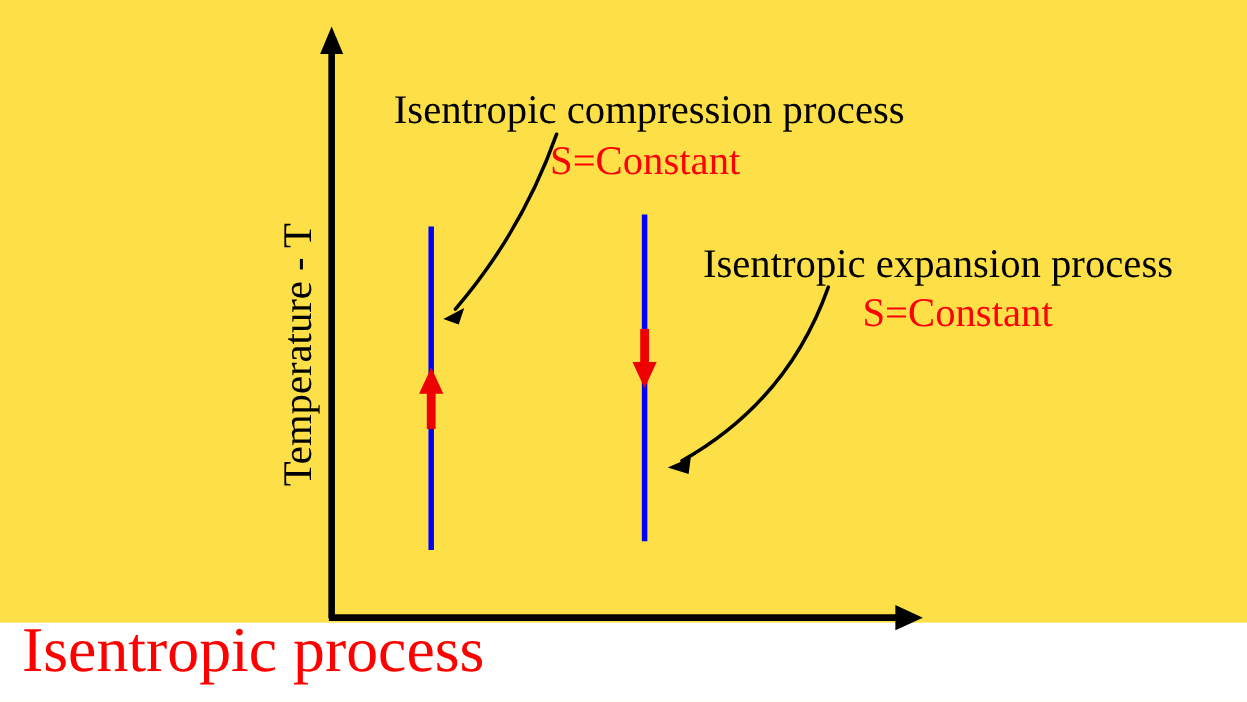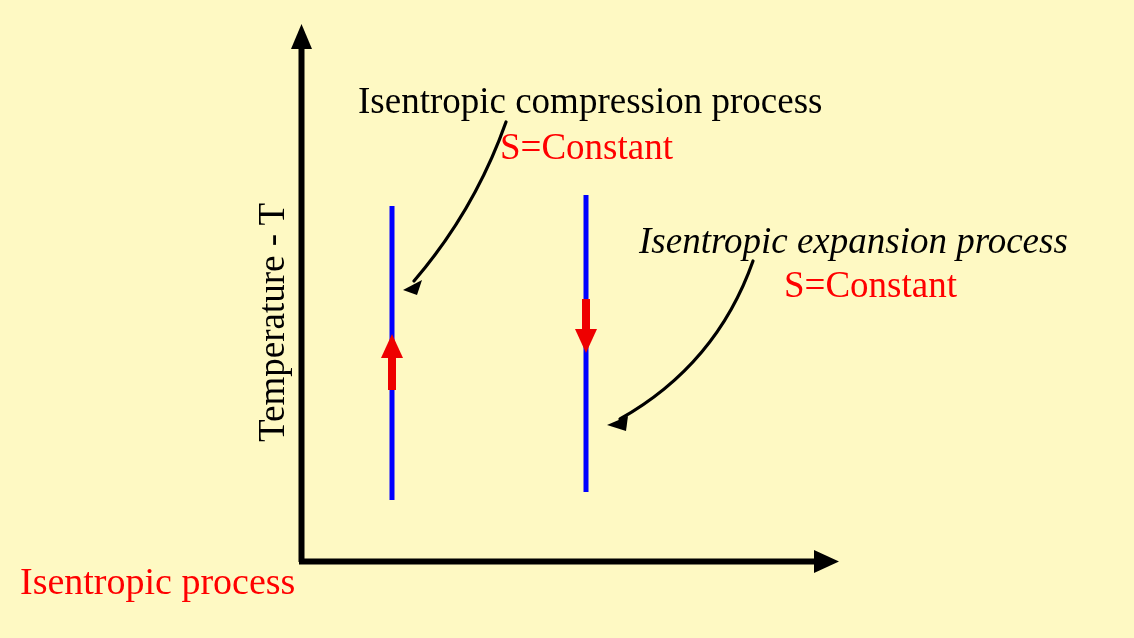--- a/index.html
+++ b/index.html
@@ -13,22 +13,22 @@
     height: 638px;
     overflow: hidden;
     font-family: "Liberation Serif", "DejaVu Serif", serif;
     position: relative;
   }
   #diagram-root {
     position: absolute;
     left: 0;
     top: 0;
     width: 1134px;
-    height: 638px;
-    background: #fef9c3;
+    height: 566px;
+    background: #fde047;
   }
   #diagram-svg {
     position: absolute;
     left: 0;
     top: 0;
     width: 1134px;
     height: 638px;
   }
   .lbl {
     position: absolute;
@@ -47,21 +47,20 @@
     left: 500px;
     top: 128px;
     font-size: 37px;
     color: #ff0000;
   }
   
   .lbl-expansion {
     left: 639px;
     top: 222px;
     font-size: 37px;
-    font-style: italic;
   }
   
   .lbl-expansion-const {
     left: 784px;
     top: 266px;
     font-size: 37px;
     color: #ff0000;
   }
   
   .lbl-xaxis {
@@ -75,21 +74,21 @@
     top: 0px;
     font-size: 37px;
     transform-origin: 0 0;
     
     transform: translate(253px, 442px) rotate(-90deg);
   }
   
   .lbl-caption {
     left: 20px;
     top: 562px;
-    font-size: 38px;
+    font-size: 58px;
     color: #ff0000;
   }
 </style>
 </head>
 <body>
 
 <div id="diagram-root">
 
   <svg id="diagram-svg" viewBox="0 0 1134 638" xmlns="http://www.w3.org/2000/svg">
 

